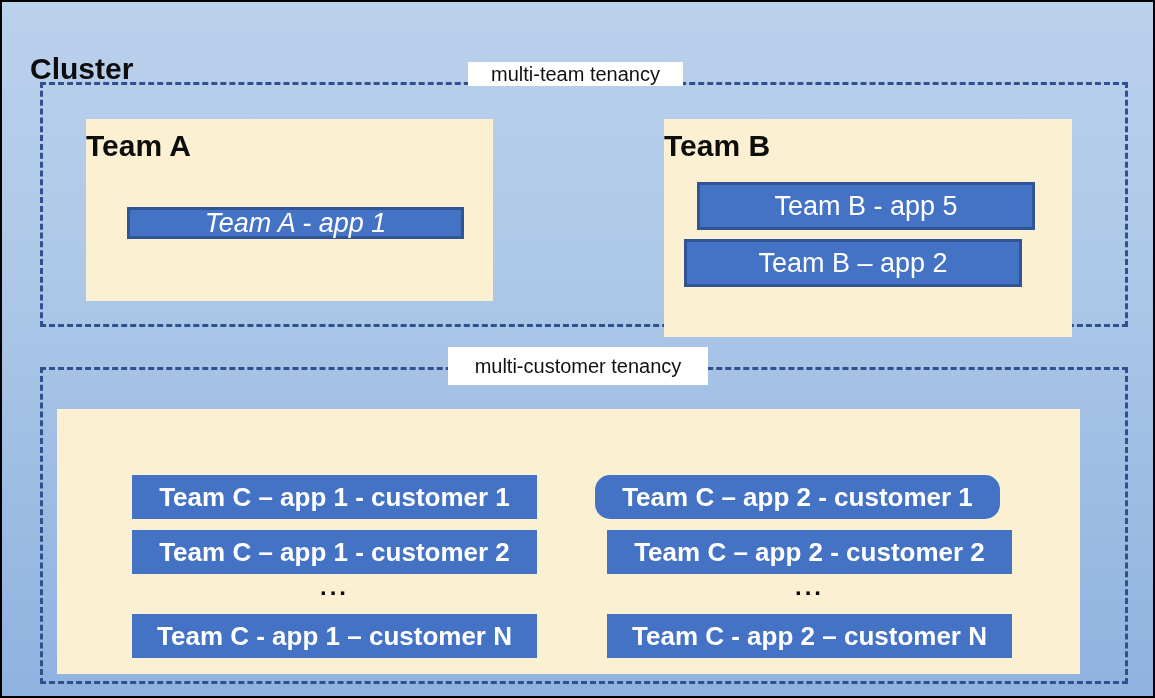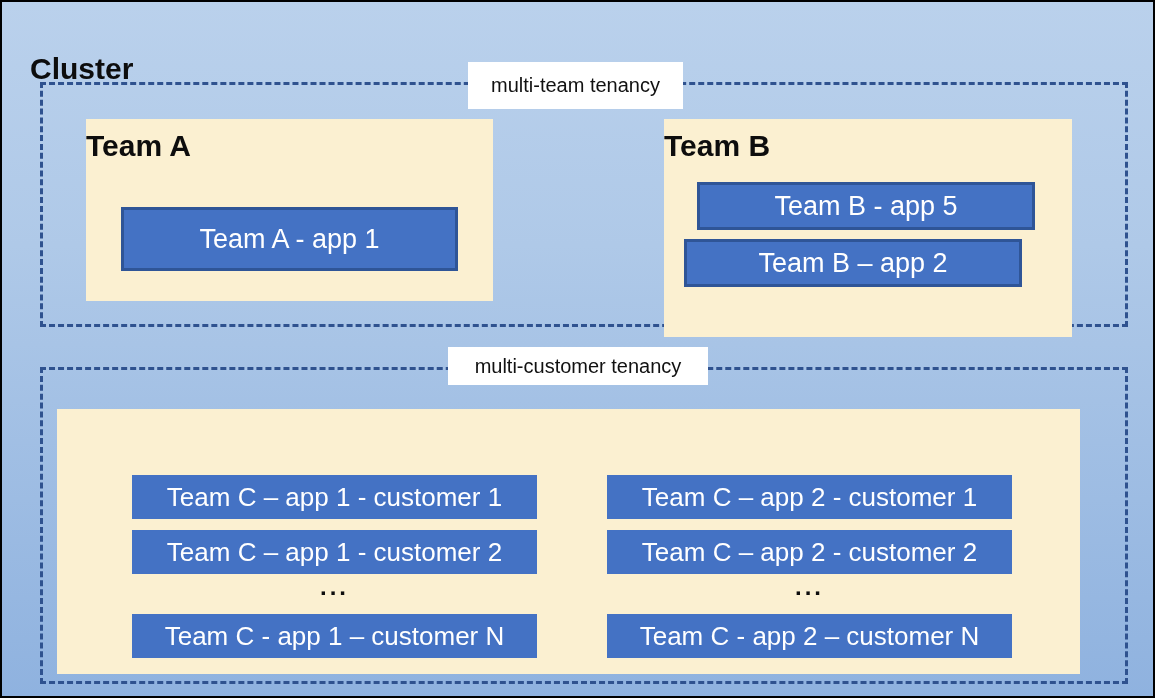--- a/index.html
+++ b/index.html
@@ -69,62 +69,63 @@
     font-size: 27px;
     white-space: nowrap;
   }
 
   .app-box.bordered {
     border: 3px solid #2F5597;
   }
 
   .app-box.flat {
     font-size: 26px;
+    font-weight: bold;
   }
 
   .ellipsis {
     position: absolute;
     width: 405px;
     text-align: center;
     font-size: 24px;
     font-weight: bold;
     color: #0d0d0d;
     letter-spacing: 3px;
   }
 </style>
 </head>
 <body>
 
 <div class="canvas">
 
   <div class="cluster-title">Cluster</div>
 
   <div class="dashed-zone" style="left:38px; top:80px; width:1088px; height:245px;"></div>
-  <div class="zone-label" style="left:466px; top:60px; width:215px; height:47px;">multi-team tenancy</div>
+  <div class="zone-label" style="left:466px; top:60px; width:215px; height:24px;">multi-team tenancy</div>
 
   <div class="team-panel" style="left:84px; top:117px; width:407px; height:182px;">
     <div class="team-title">Team A</div>
-    <div class="app-box bordered" style="left:35px; top:88px; width:337px; height:64px;">Team A - app 1</div>
+    <div class="app-box bordered" style="left:41px; top:88px; width:337px; height:32px;font-style:italic;">Team A - app 1</div>
   </div>
 
   <div class="team-panel" style="left:662px; top:117px; width:408px; height:218px;">
     <div class="team-title">Team B</div>
     <div class="app-box bordered" style="left:33px; top:63px; width:338px; height:48px;">Team B - app 5</div>
     <div class="app-box bordered" style="left:20px; top:120px; width:338px; height:48px;">Team B – app 2</div>
   </div>
 
   <div class="dashed-zone" style="left:38px; top:365px; width:1088px; height:317px;"></div>
   <div class="zone-label" style="left:446px; top:345px; width:260px; height:38px;">multi-customer tenancy</div>
 
   <div class="team-panel" style="left:55px; top:407px; width:1023px; height:265px;">
 
     <div class="app-box flat" style="left:75px; top:66px; width:405px; height:44px;">Team C – app 1 - customer 1</div>
     <div class="app-box flat" style="left:75px; top:121px; width:405px; height:44px;">Team C – app 1 - customer 2</div>
     <div class="ellipsis" style="left:75px; top:164px;">...</div>
     <div class="app-box flat" style="left:75px; top:205px; width:405px; height:44px;">Team C - app 1 – customer N</div>
 
-    <div class="app-box flat" style="left:550px; top:66px; width:405px; height:44px;">Team C – app 2 - customer 1</div>
+    <div class="app-box flat" style="left:538px; top:66px; width:405px; height:44px;border-radius:15px;">Team C – app 2 - customer 1</div>
     <div class="app-box flat" style="left:550px; top:121px; width:405px; height:44px;">Team C – app 2 - customer 2</div>
     <div class="ellipsis" style="left:550px; top:164px;">...</div>
     <div class="app-box flat" style="left:550px; top:205px; width:405px; height:44px;">Team C - app 2 – customer N</div>
   </div>
 
 </div>
 
 </body></html>

